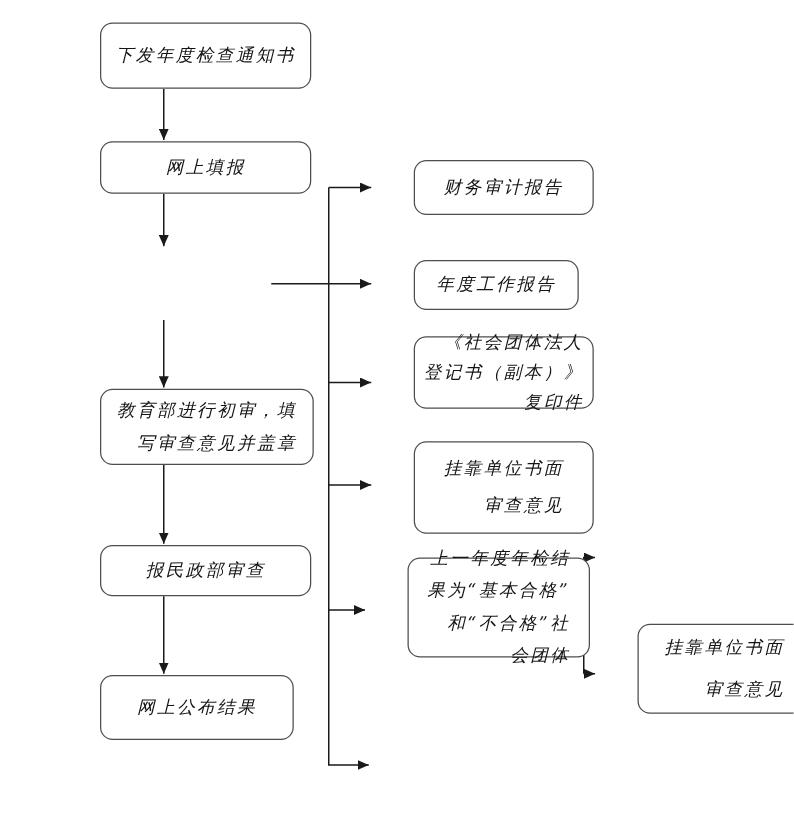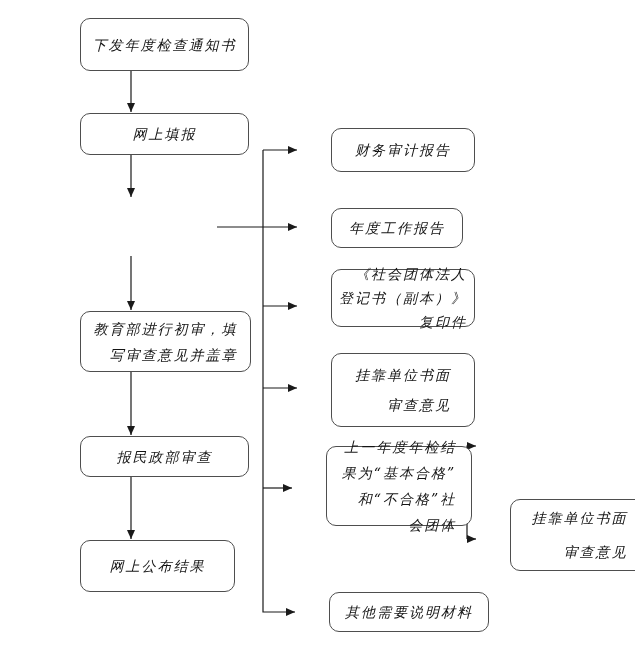--- a/index.html
+++ b/index.html
@@ -99,20 +99,19 @@
 复印件</div>
 
   <div class="node lh30" style="left:299px; top:353px; width:144px; height:74px;">挂靠单位书面
 审查意见</div>
 
   <div class="node lh26" style="left:294px; top:446px; width:146px; height:80px;">上一年度年检结
 果为“基本合格”
 和“不合格”社
 会团体</div>
 
-  <div class="node" style="left:297px; top:592px; width:160px; height:40px;">其他需要说明材料</div>
 
 
   <div class="node" style="left:478px; top:499px; width:139px; height:72px; line-height:17px;">挂靠单位书面
 
 审查意见</div>
 
 </div>
 
 </body></html>

